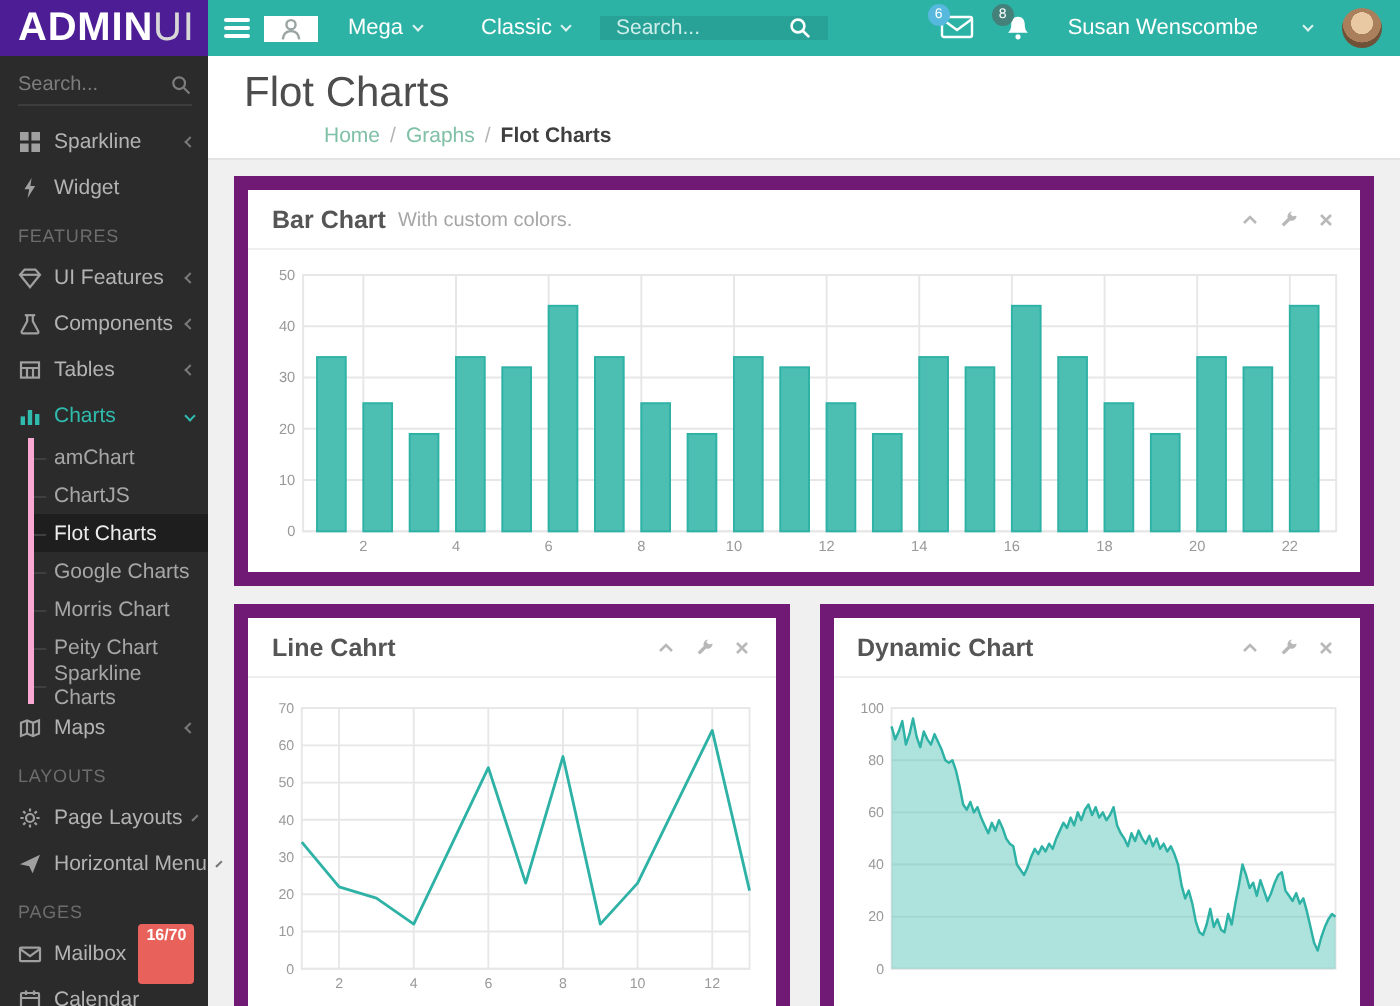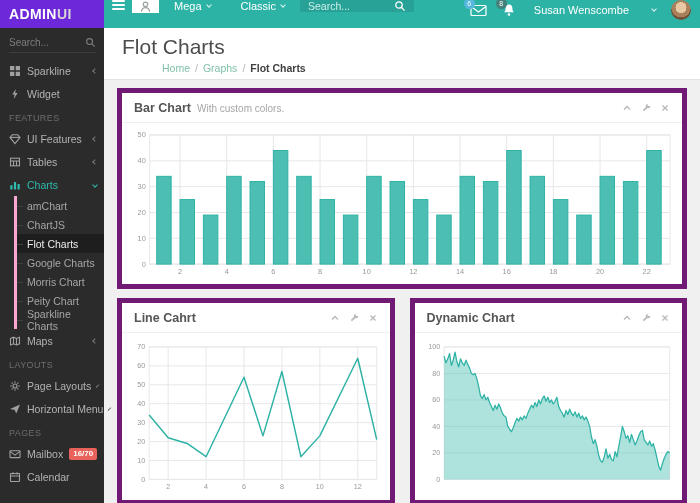--- a/index.html
+++ b/index.html
@@ -3,24 +3,24 @@
 <meta charset="utf-8">
 <style>
   * { margin:0; padding:0; box-sizing:border-box; }
   html,body { width:700px; height:503px; }
   body {
     position:relative; overflow:hidden; background:#f0f0f0;
     font-family:"Liberation Sans", sans-serif; -webkit-font-smoothing:antialiased;
   }
   
   .sidebar { position:absolute; left:0; top:0; width:104px; height:503px; background:#2b2b2b; z-index:3; }
-  .logo { height:28px; background:#6d28d9; display:flex; align-items:center; padding-left:9px;
-          font-size:14px; color:#fff; letter-spacing:.4px; }
+  .logo { height:28px; background:#4c1d95; display:flex; align-items:center; padding-left:9px;
+          font-size:20px; color:#fff; letter-spacing:.4px; }
   .logo b { font-weight:bold; }
-  .logo span { font-weight:700; color:#d7d7d7; }
+  .logo span { font-weight:400; color:#d7d7d7; }
   .side-search { margin:9px 8px 6px 9px; border-bottom:1px solid #3d3d3d; display:flex; align-items:center; padding-bottom:4px; }
   .side-search input { flex:1; width:60px; background:transparent; border:none; outline:none;
           color:#9a9a9a; font-size:10px; font-family:inherit; }
   .side-search input::placeholder { color:#7d7d7d; }
   .side-search svg { flex:none; }
   .srow { height:23px; display:flex; align-items:center; gap:6px; padding:0 7px 0 9px;
           font-size:10.5px; color:#b3b3b3; cursor:pointer; white-space:nowrap; }
   .srow .ic { width:12px; height:12px; flex:none; color:#a0a0a0; }
   .srow.accent, .srow.accent .ic { color:#2fbbad; }
   .ssec { height:22px; display:flex; align-items:flex-end; padding:0 9px 4px; font-size:9px;
@@ -28,24 +28,24 @@
   .chev { width:4px; height:4px; border-left:1.2px solid #787878; border-bottom:1.2px solid #787878;
           display:inline-block; margin-left:auto; }
   .chev.left { transform:rotate(45deg); }
   .chev.down { transform:rotate(-45deg); border-color:#2fbbad; }
   .submenu { list-style:none; margin-left:14px; border-left:3px solid #f9a8d4; }
   .submenu li { position:relative; height:19px; display:flex; align-items:center; padding-left:10px;
           font-size:10.5px; color:#a6a6a6; cursor:pointer; }
   .submenu li::before { content:""; position:absolute; left:0; top:50%; width:6px; height:1px; background:#3f3f3f; }
   .submenu li.active { background:#1e1e1e; color:#ececec; }
   .badge-red { margin-left:auto; background:#e8615a; color:#fff; font-size:8px; font-weight:bold;
-          padding:1px 4px 2px; border-radius:2px; }
+          padding:1px 4px 20px; border-radius:2px; }
   
   .navbar { position:absolute; left:104px; top:0; right:0; height:28px; background:#2db3a6;
-          display:flex; align-items:flex-start; color:#fff; z-index:2; }
+          display:flex; align-items:center; color:#fff; z-index:2; }
   .hamburger { width:28px; display:flex; flex-direction:column; justify-content:center; align-items:center;
           gap:2px; cursor:pointer; }
   .hamburger i { width:13px; height:2px; background:#fff; border-radius:1px; }
   .user-sq { width:27px; background:#fff; display:flex; align-items:center; justify-content:center; cursor:pointer; }
   .nav-menu { display:flex; align-items:center; gap:5px; padding:0 15px; font-size:11px; cursor:pointer; }
   .nav-menu .chev { border-color:#dff4f1; margin:0 0 2px 0; transform:rotate(-45deg); }
   .nav-search { width:114px; background:#28a296; display:flex; align-items:center; padding:0 8px; }
   .nav-search input { flex:1; width:50px; background:transparent; border:none; outline:none; color:#eafaf8;
           font-size:10.5px; font-family:inherit; }
   .nav-search input::placeholder { color:#cdeeea; }
@@ -62,21 +62,21 @@
           background:radial-gradient(circle at 50% 38%, #e9c9a4 0 34%, #a97f5c 35% 60%, #6f5138 61% 100%); }
   
   .page-header { position:absolute; left:104px; top:28px; right:0; height:52px; background:#fff;
           border-bottom:1px solid #e3e3e3; padding:7px 0 0 18px; z-index:1; }
   .page-title { font-size:21px; font-weight:400; color:#4d4d4d; }
   .breadcrumb { margin-top:3px; font-size:10.5px; color:#b5b5b5; display:flex; gap:5px;padding-left:40px; }
   .breadcrumb .lnk { color:#7fc0a7; cursor:pointer; }
   .breadcrumb .cur { color:#3f3f3f; font-weight:bold; }
   
   .content { position:absolute; left:104px; top:80px; right:0; bottom:0; padding:8px 13px; }
-  .panel { background:#fff; border:5px solid #701a75; }
+  .panel { background:#fff; border:7px solid #701a75; }
   .panel-head { display:flex; align-items:center; padding:8px 12px 7px; border-bottom:1px solid #efefef; }
   .panel-title { font-size:12.5px; font-weight:bold; color:#555; }
   .panel-sub { font-size:10px; color:#a6a6a6; margin-left:6px; }
   .panel-tools { margin-left:auto; display:flex; gap:9px; align-items:center; }
   .panel-tools .tool { width:10px; height:10px; color:#b8b8b8; cursor:pointer; }
   .panel-body { padding:5px 8px 4px; }
   .row2 { display:flex; gap:15px; margin-top:9px;justify-content:space-between; }
   .row2 .panel { flex:1 1 0; }
   svg.chart { display:block; width:100%; }
   text.tick { font-family:"Liberation Sans", sans-serif; font-size:7.5px; fill:#999; }
@@ -110,20 +110,28 @@
       </svg>
     <span>Widget</span>
   </div>
   <div class="ssec">FEATURES</div>
   <div class="srow">
     <svg class="ic" viewBox="0 0 12 12" fill="none" stroke="currentColor" stroke-width="1.1">
         <path d="M3.3 1.8h5.4L11 4.4 6 10.6 1 4.4z"></path>
         <path d="M1 4.4h10"></path>
       </svg>
     <span>UI Features</span>
+      <i class="chev left"></i>
+  </div>
+  <div class="srow">
+    <svg class="ic" viewBox="0 0 12 12" fill="none" stroke="currentColor" stroke-width="1.1">
+        <path d="M4.6 1.6v3L1.9 9.6a.7.7 0 00.6 1.1h7a.7.7 0 00.6-1.1L7.4 4.6v-3"></path>
+        <path d="M3.4 1.6h5.2"></path>
+      </svg>
+    <span>Components</span>
       <i class="chev left"></i>
   </div>
   <div class="srow">
     <svg class="ic" viewBox="0 0 12 12" fill="none" stroke="currentColor" stroke-width="1.1">
         <rect x="1.5" y="2.2" width="9" height="7.6"></rect>
         <path d="M1.5 5h9M4.5 5v4.8M7.5 5v4.8"></path>
       </svg>
     <span>Tables</span>
       <i class="chev left"></i>
   </div>

